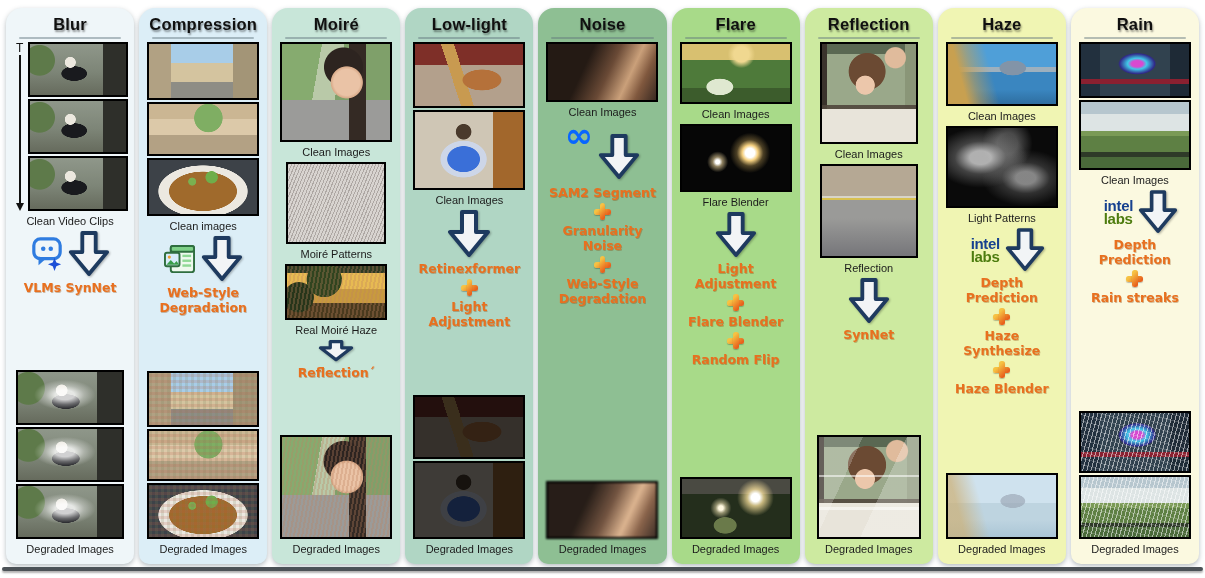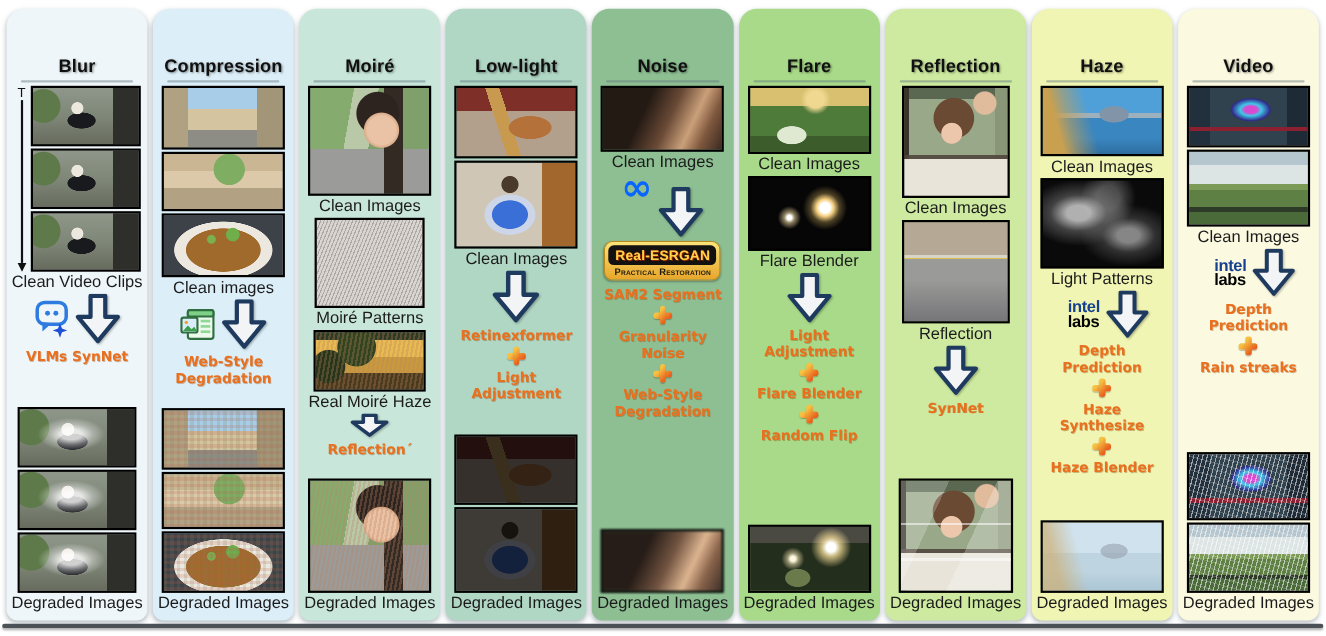--- a/index.html
+++ b/index.html
@@ -15,25 +15,25 @@
   .col {
     flex: 1 1 0; height: 556px;
     border-radius: 16px 16px 10px 10px;
     box-shadow: 0 2px 5px rgba(70,90,100,.4);
     display: flex; flex-direction: column; align-items: center;
     padding: 6px 6px 8px 6px; gap: 3px; overflow: hidden;
   }
   .title {
     font-size: 16.5px; font-weight: bold; color: #101010;
     text-shadow: 1px 1.5px 2px rgba(0,0,0,.4);
-    letter-spacing: .2px; line-height: 20px; margin-top: 36px;
+    letter-spacing: .2px; line-height: 20px;
   }
   .rule { width: 88%; height: 2px; background: rgba(95,115,125,.45); border-radius: 1px; flex: none; }
   .cap {
-    font-size: 15px; color: #1b1b1b; line-height: 14px; text-align: left; white-space: nowrap;
+    font-size: 11px; color: #1b1b1b; line-height: 14px; text-align: left; white-space: nowrap;
   }
   .proc {
     font-family: "DejaVu Sans", sans-serif;
     font-size: 12.5px; font-weight: bold; color: #e8701f;
     text-align: center; line-height: 15px;
     text-shadow: .7px .9px 0 rgba(140,70,10,.35);
   }
   .sp { flex: 1 1 auto; }
   .ph {
     width: 112px; border: 2px solid #000; flex: none;
@@ -57,21 +57,21 @@
   .ta { width: 14px; display: flex; flex-direction: column; align-items: center; flex: none; }
   .ta .t-label { font-size: 12px; color: #111; line-height: 12px; }
   .ta .line { width: 2px; flex: 1; background: #111; margin-top: 1px; }
   .ta .head { width: 0; height: 0; border-left: 4.5px solid transparent; border-right: 4.5px solid transparent; border-top: 8px solid #111; }
   .frame-stack { display: flex; flex-direction: column; gap: 2px; }
 
   
   .meta { font-family: "DejaVu Sans", sans-serif; font-size: 34px; font-weight: bold; color: #0866ff; line-height: 26px; }
   .intel { line-height: 13px; text-align: left; font-weight: bold; font-size: 15px; letter-spacing: -.3px; margin-left: 12px; }
   .intel .l1 { color: #16418f; }
-  .intel .l2 { color: #000000; }
+  .intel .l2 { color: #4d7c0f; }
   .badge {
     flex: none; width: 106px; border-radius: 8px; padding: 3px 3px 2px 3px;
     background: linear-gradient(180deg, #fbe47a, #e8a62a);
     border: 1px solid #b8881e; text-align: center;
     box-shadow: 0 1px 2px rgba(0,0,0,.3);
   }
   .badge .b1 {
     background: #141210; border-radius: 5px; padding: 2px 2px;
     font-size: 12.5px; font-weight: bold; color: #ffd24a; letter-spacing: .2px;
     text-shadow: 0 0 1px #c03a00, 1px 1px 0 #7a2000; line-height: 14px;
@@ -360,24 +360,20 @@
       <div class="title">Noise</div>
       <div class="rule"></div>
       <div class="ph i-noise" style="height:60px"></div>
       <div class="cap">Clean Images</div>
       <div class="arrow-row" style="align-items:flex-start">
         <span class="meta">∞</span>
         <svg class="arrow" style="margin-top:12px" width="42" height="46" viewBox="0 0 44 48">
           <path d="M15 2 h14 v20 h12 L22 45 3 22 h12 z" fill="#f2f4f6" stroke="#1e3a5f" stroke-width="4" stroke-linejoin="round"></path>
         </svg>
       </div>
-      <div class="badge">
-        <div class="b1">Real-ESRGAN</div>
-        <div class="b2">Practical Restoration</div>
-      </div>
       <div class="steps" style="margin-top:2px">
         <div class="proc">SAM2 Segment</div>
         <span class="plus"></span>
         <div class="proc" style="max-width:80px">Granularity Noise</div>
         <span class="plus"></span>
         <div class="proc" style="max-width:96px">Web-Style Degradation</div>
       </div>
       <div class="sp"></div>
       <div class="ph i-noise soft" style="height:58px"></div>
       <div class="cap">Degraded Images</div>
@@ -443,21 +439,21 @@
         <div class="proc" style="max-width:80px">Haze Synthesize</div>
         <span class="plus"></span>
         <div class="proc">Haze Blender</div>
       </div>
       <div class="sp"></div>
       <div class="ph i-haze-deg" style="height:66px"></div>
       <div class="cap">Degraded Images</div>
     </div>
 
     <div class="col" style="background: rgb(251, 249, 224);">
-      <div class="title">Video</div>
+      <div class="title">Rain</div>
       <div class="rule"></div>
       <div class="frame-stack">
         <div class="ph i-city" style="height:56px"></div>
         <div class="ph i-hills" style="height:70px"></div>
       </div>
       <div class="cap">Clean Images</div>
       <div class="arrow-row">
         <div class="intel">
           <div class="l1">intel</div>
           <div class="l2">labs</div>

